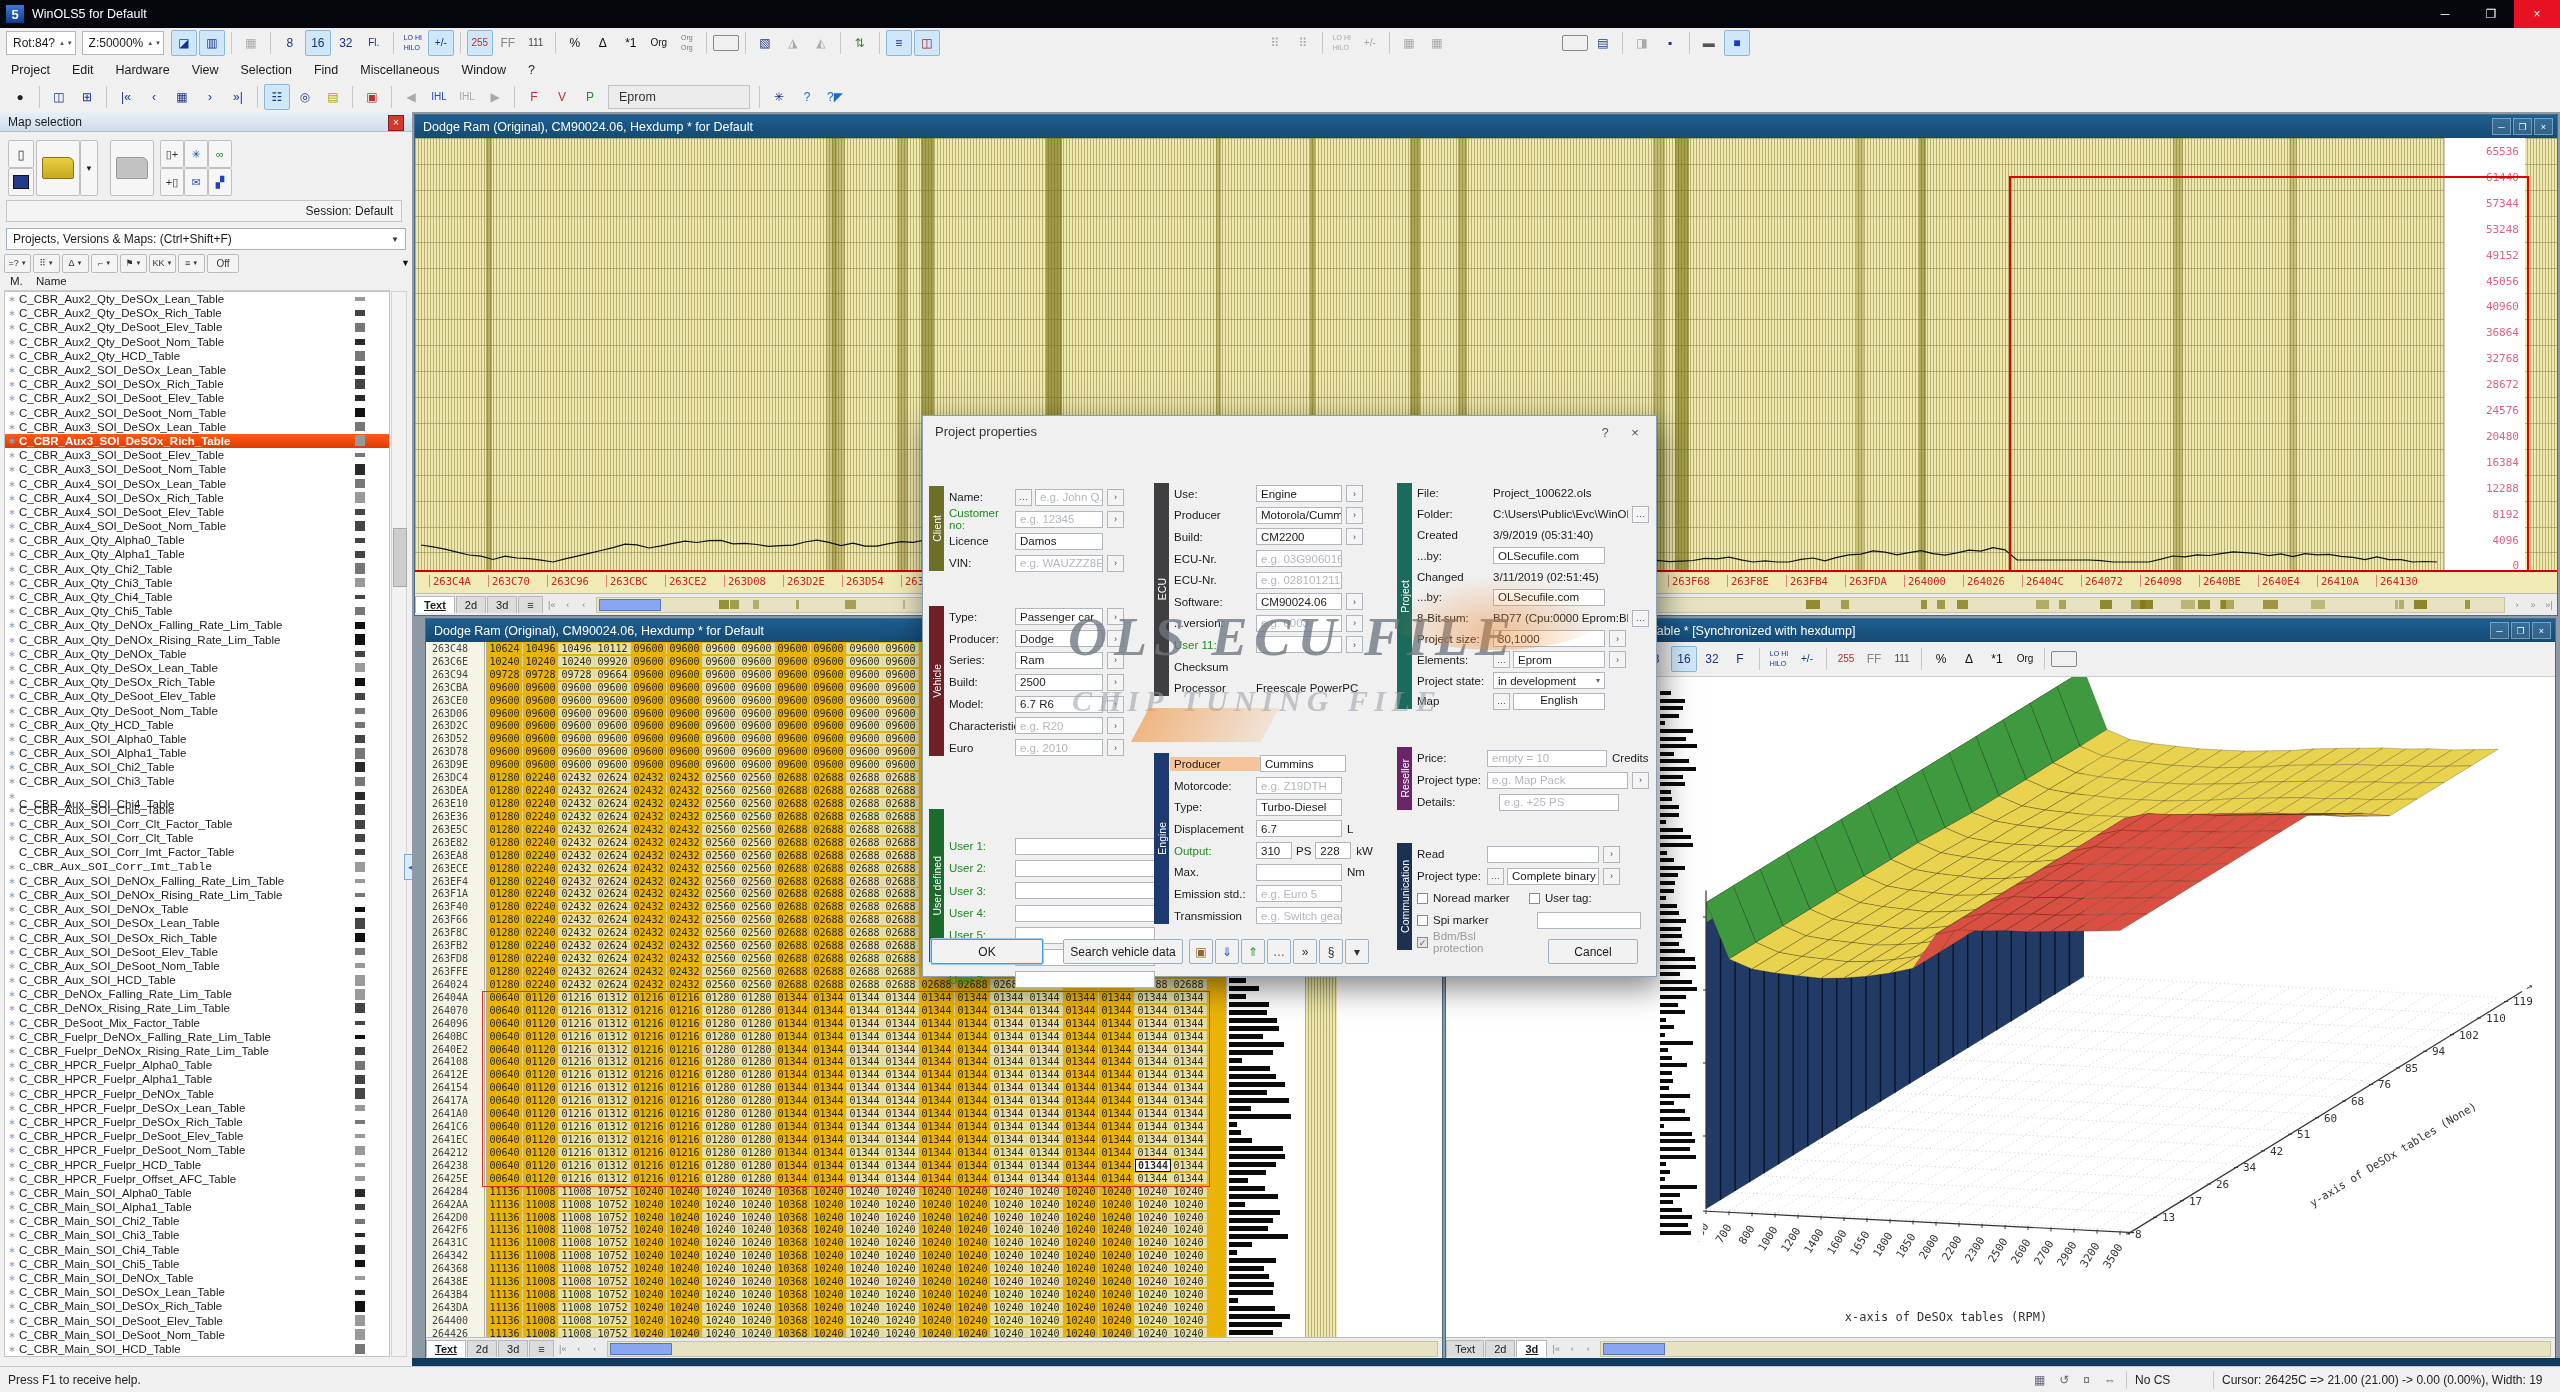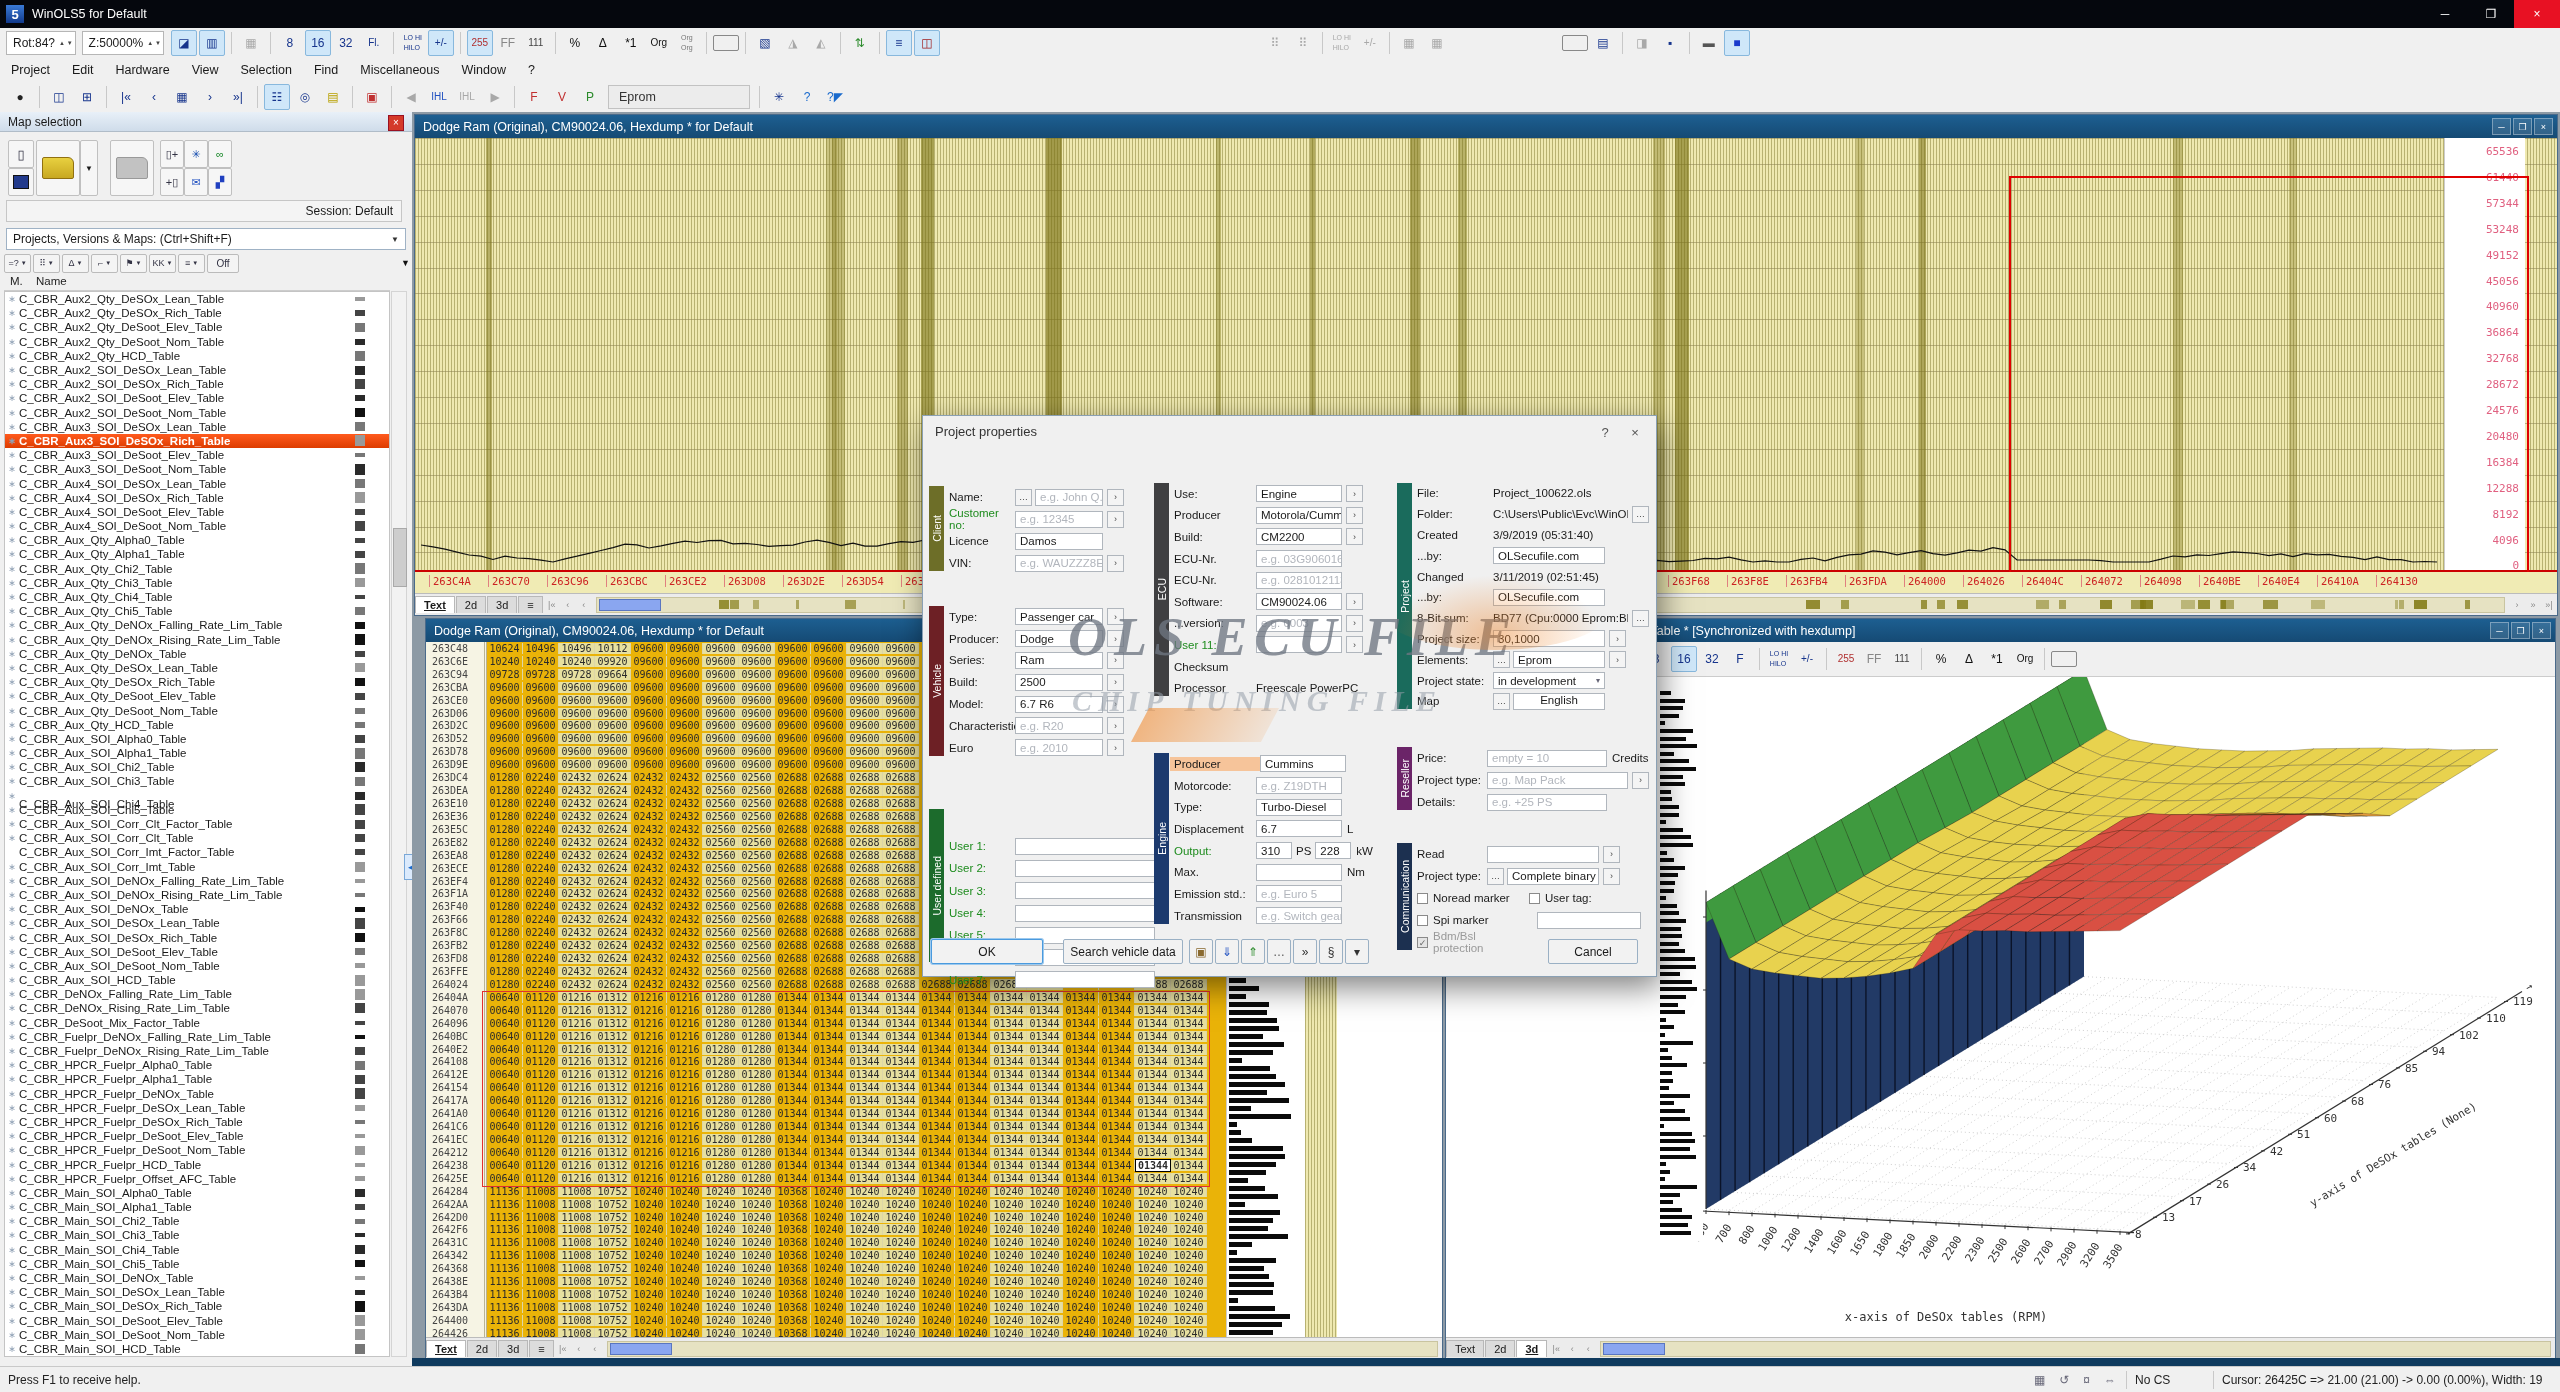--- a/index.html
+++ b/index.html
@@ -513,21 +513,21 @@
           <span style="overflow: hidden; text-overflow: clip; max-width: 330px;">C_CBR_Aux_SOI_Corr_Clt_Table</span>
           <span class="li-bar" style="height: 8px; background: rgb(68, 68, 68);"></span>
         </div>
         <div class="li-row">
           <span class="li-ast"></span>
           <span style="overflow: hidden; text-overflow: clip; max-width: 330px;">C_CBR_Aux_SOI_Corr_Imt_Factor_Table</span>
           <span class="li-bar" style="height: 6px; background: rgb(68, 68, 68);"></span>
         </div>
         <div class="li-row">
           <span class="li-ast">∗</span>
-          <span style="overflow: hidden; text-overflow: clip; max-width: 330px;">C_CBR_Aux_SOI_Corr_Imt_Table</span>
+          <span style="overflow: hidden; text-overflow: clip; max-width: 330px; font-family: Liberation Mono, monospace;">C_CBR_Aux_SOI_Corr_Imt_Table</span>
           <span class="li-bar" style="height: 10px; background: rgb(153, 153, 153);"></span>
         </div>
         <div class="li-row">
           <span class="li-ast">∗</span>
           <span style="overflow: hidden; text-overflow: clip; max-width: 330px;">C_CBR_Aux_SOI_DeNOx_Falling_Rate_Lim_Table</span>
           <span class="li-bar" style="height: 4px; background: rgb(153, 153, 153);"></span>
         </div>
         <div class="li-row">
           <span class="li-ast">∗</span>
           <span style="overflow: hidden; text-overflow: clip; max-width: 330px;">C_CBR_Aux_SOI_DeNOx_Rising_Rate_Lim_Table</span>
@@ -3070,21 +3070,21 @@
               </div>
               <span class="unit">Credits</span>
             </div>
             <div class="srow" style="height: 22px;">
               <span class="slabel" style="width: 70px;">Project type:</span>
               <div class="fld" style="width: 144px;">
                 <span class="ph">e.g. Map Pack</span>
               </div>
               <span class="mini" style="margin-left: 4px;">›</span>
             </div>
-            <div class="srow" style="height: 22px;">
+            <div class="srow" style="height: 22px; gap: 12px;">
               <span class="slabel" style="width: 70px;">Details:</span>
               <div class="fld" style="width: 120px;">
                 <span class="ph">e.g. +25 PS</span>
               </div>
             </div>
           </div>
         </div>
         <div class="sec" style="position: absolute; left: 474px; top: 397px; width: 252px;">
           <div class="vbar" style="height: 107px; background: rgb(28, 48, 80);">
             <span>Communication</span>

